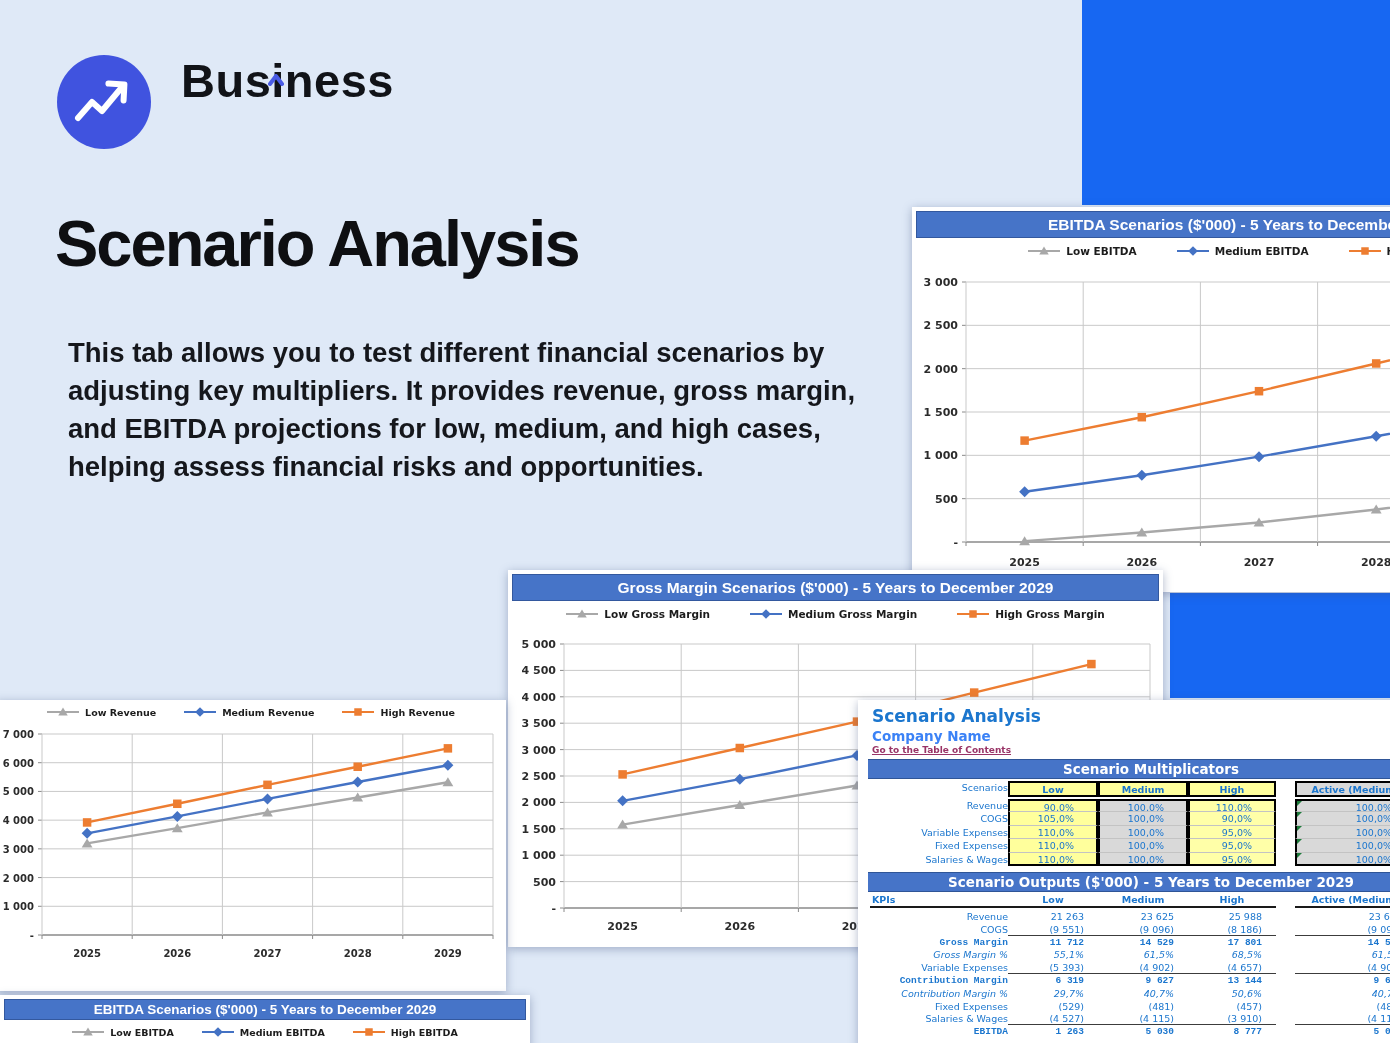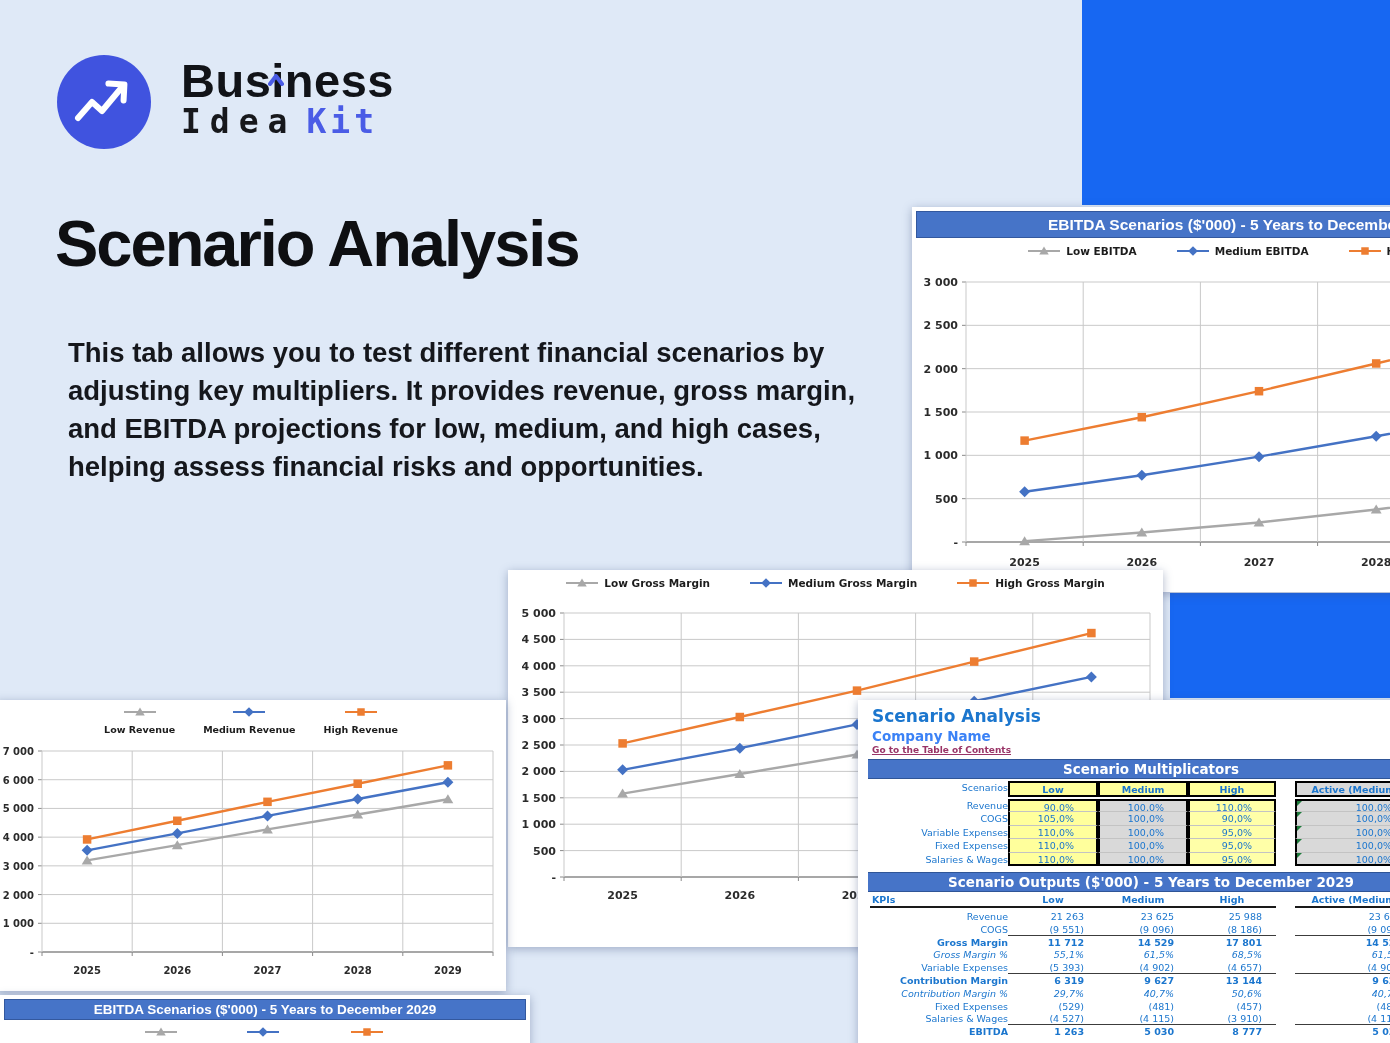--- a/index.html
+++ b/index.html
@@ -33,21 +33,21 @@
   .sheet-ebitda-bottom{left:0;top:995px;width:530px;height:60px;z-index:3;overflow:hidden;}
   .sheet-spreadsheet{left:858px;top:700px;width:560px;height:360px;z-index:4;}
 
   .chart-bar{margin:4px 4px 0;background:#4674C8;border:1px solid #33589e;color:#fff;font-weight:700;
              text-align:center;font-family:"Liberation Sans",sans-serif;}
   .bar-lg{font-size:15.5px;line-height:25px;}
   .bar-sm{font-size:13.5px;line-height:19px;}
   .chart-legend{display:flex;justify-content:center;align-items:center;gap:40px;margin-top:7px;}
   .legend-sm{gap:28px;margin-top:6px;}
   .legend-item{display:flex;align-items:center;gap:6px;font-size:10.5px;font-weight:700;color:#1c1c1c;}
-  .legend-sm .legend-item{font-size:9.5px;flex-direction:column;}
+  .legend-sm .legend-item{font-size:9.5px;}
   .chart-svg{display:block;margin-top:4px;}
 
   
   .ss-title{position:absolute;left:14px;top:6px;font-size:17px;font-weight:700;color:#1B76CE;}
   .ss-company{position:absolute;left:14px;top:28px;font-size:13.5px;font-weight:700;color:#3b82f6;}
   .ss-link{position:absolute;left:14px;top:45px;font-size:9px;font-weight:700;color:#993366;text-decoration:underline;cursor:pointer;}
   .ss-bar{position:absolute;left:10px;width:566px;background:#4674C8;border-top:1px solid #2f5597;border-bottom:1px solid #2f5597;
           color:#fff;font-weight:700;font-size:13.5px;text-align:center;line-height:18px;}
   .bar-mult{top:59px;}
   .bar-out{top:172px;}
@@ -66,21 +66,21 @@
   .r4{border-bottom:2px solid #000;}
   .c-low{background:#FFFF9C;}
   .c-med{background:#D9D9D9;}
   .c-high{background:#FFFFA8;}
   .c-act{background:#D9D9D9;position:relative;}
   .tri{position:absolute;left:0;top:0;width:0;height:0;border-top:5px solid #1d7a3a;border-right:5px solid transparent;}
   .oh{font-weight:700;border-bottom:2px solid #1a1a1a;text-align:center;line-height:13px;}
   .oh-label{text-align:left;padding-left:2px;}
   .oval{text-align:right;padding-right:14px;}
   .u{border-bottom:1.5px solid #3c3c3c;}
-  .b{font-weight:700;}
+  .b{font-weight:700;font-family:Liberation Mono, monospace;}
   .i{font-style:italic;}
   .ind{padding-left:12px;}
 </style>
 </head>
 <body>
 
 <div class="page">
   <div class="rect rect-top"></div>
   <div class="rect rect-mid"></div>
 
@@ -88,21 +88,20 @@
     <div class="logo-circle">
       <svg width="64" height="64" viewBox="0 0 64 64">
         <polyline points="6,48 20,32 30,41 50,17" fill="none" stroke="#fff" stroke-width="6" stroke-linecap="round" stroke-linejoin="round"></polyline>
         <polyline points="36,14 52,14 52,30" fill="none" stroke="#fff" stroke-width="6" stroke-linecap="round" stroke-linejoin="round" transform="rotate(3 44 22)"></polyline>
       </svg>
     </div>
     <div class="brand-text">
       <div class="brand-line1"><span>Bus</span><span class="ihat"><span>i</span><span class="caret"><svg width="16" height="12" viewBox="0 0 16 12">
                 <polyline points="2,10 8,2 14,10" fill="none" stroke="#4a5ce6" stroke-width="4" stroke-linecap="round" stroke-linejoin="round"></polyline>
               </svg></span></span><span>ness</span></div>
-      <div class="brand-line2"><span>Idea</span><span class="kit">Kit</span></div>
     </div>
   </div>
 
   <h1 class="hero-title">Scenario Analysis</h1>
   <p class="hero-desc">This tab allows you to test different financial scenarios by adjusting key multipliers. It provides revenue, gross margin, and EBITDA projections for low, medium, and high cases, helping assess financial risks and opportunities.</p>
 
   <section class="sheet sheet-ebitda-top">
     <div class="chart-bar bar-lg">EBITDA Scenarios ($'000) - 5 Years to December 2029</div>
     <div class="chart-legend">
         <span class="legend-item">
@@ -181,20 +180,21 @@
         <polyline points="112.6,179.6 229.8,156.20000000000002 347,130.20000000000002 464.2,102.46666666666667 581.4,75.6" fill="none" stroke="#ED7D31" stroke-width="2.4"></polyline>
         <rect x="108.35" y="175.35" width="8.5" height="8.5" fill="#ED7D31"></rect>
         <rect x="225.55" y="151.95000000000002" width="8.5" height="8.5" fill="#ED7D31"></rect>
         <rect x="342.75" y="125.95000000000002" width="8.5" height="8.5" fill="#ED7D31"></rect>
         <rect x="459.95" y="98.21666666666667" width="8.5" height="8.5" fill="#ED7D31"></rect>
         <rect x="577.15" y="71.35" width="8.5" height="8.5" fill="#ED7D31"></rect>
       </svg>
   </section>
 
   <section class="sheet sheet-grossmargin">
+    <div class="chart-bar bar-lg">Gross Margin Scenarios ($'000) - 5 Years to December 2029</div>
     <div class="chart-legend">
         <span class="legend-item">
           <svg width="32" height="12" viewBox="0 0 32 12">
             <line x1="0" y1="6" x2="32" y2="6" stroke="#A8A8A8" stroke-width="2"></line>
             <path d="M 16,1.5999999999999996 L 11.248,9.52 L 20.752000000000002,9.52 Z" fill="#A8A8A8"></path>
           </svg>
           <span>Low Gross Margin</span>
         </span>
         <span class="legend-item">
           <svg width="32" height="12" viewBox="0 0 32 12">

